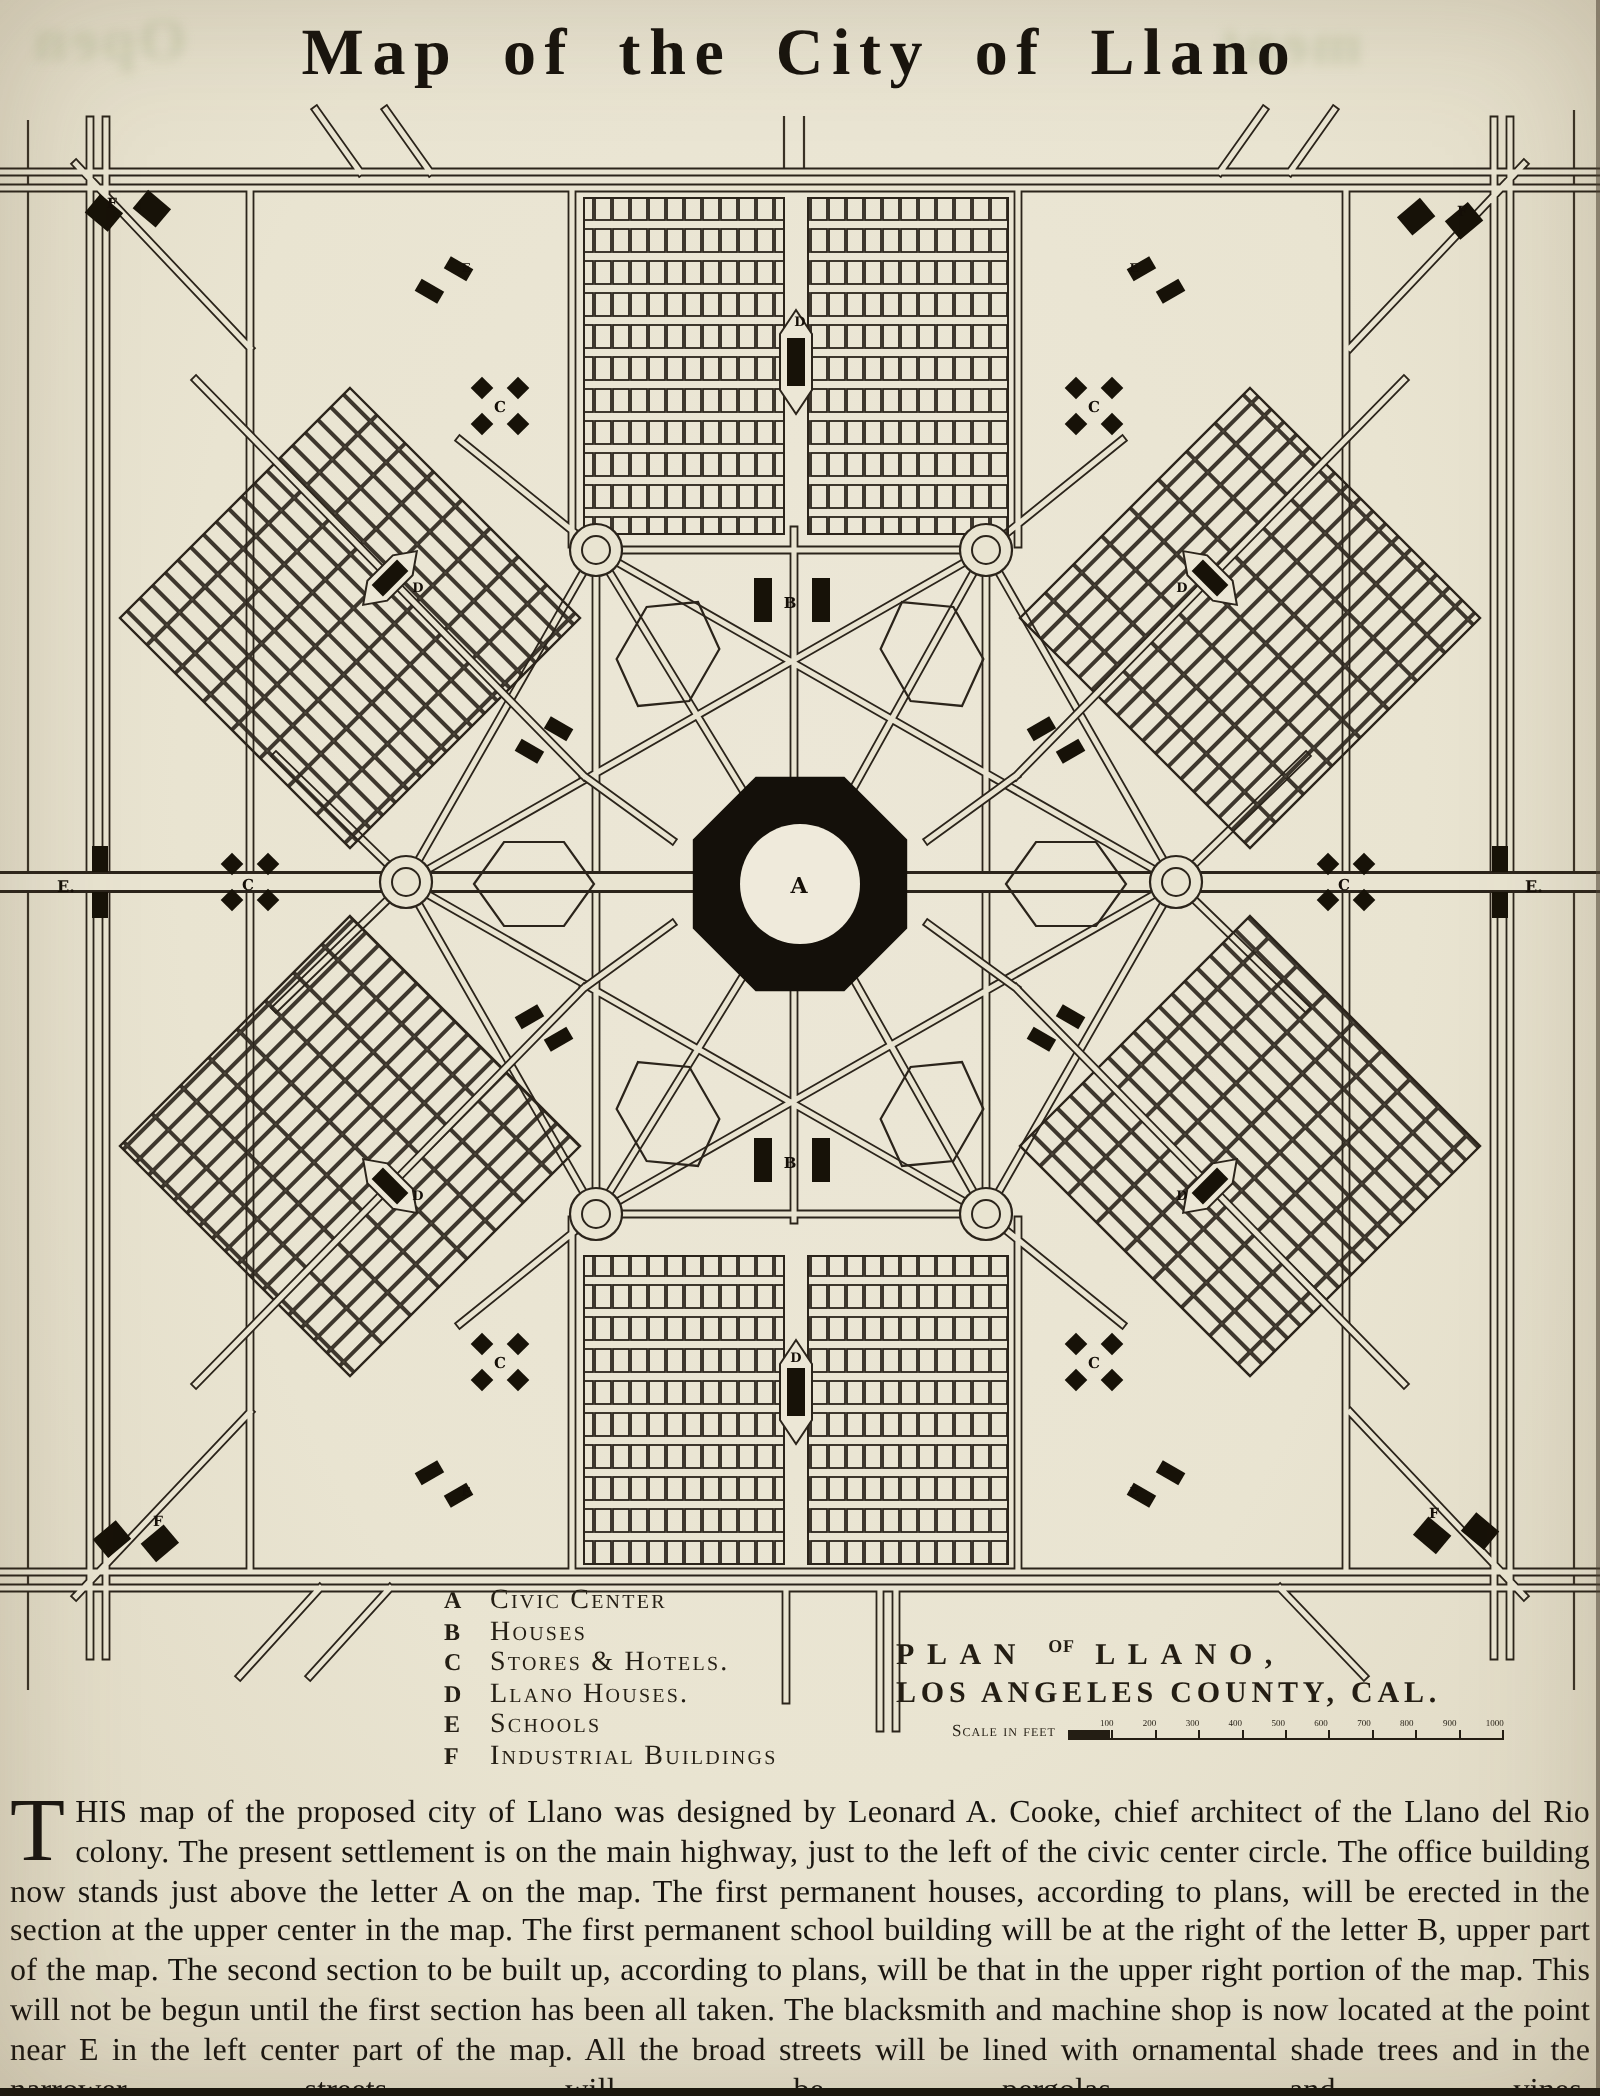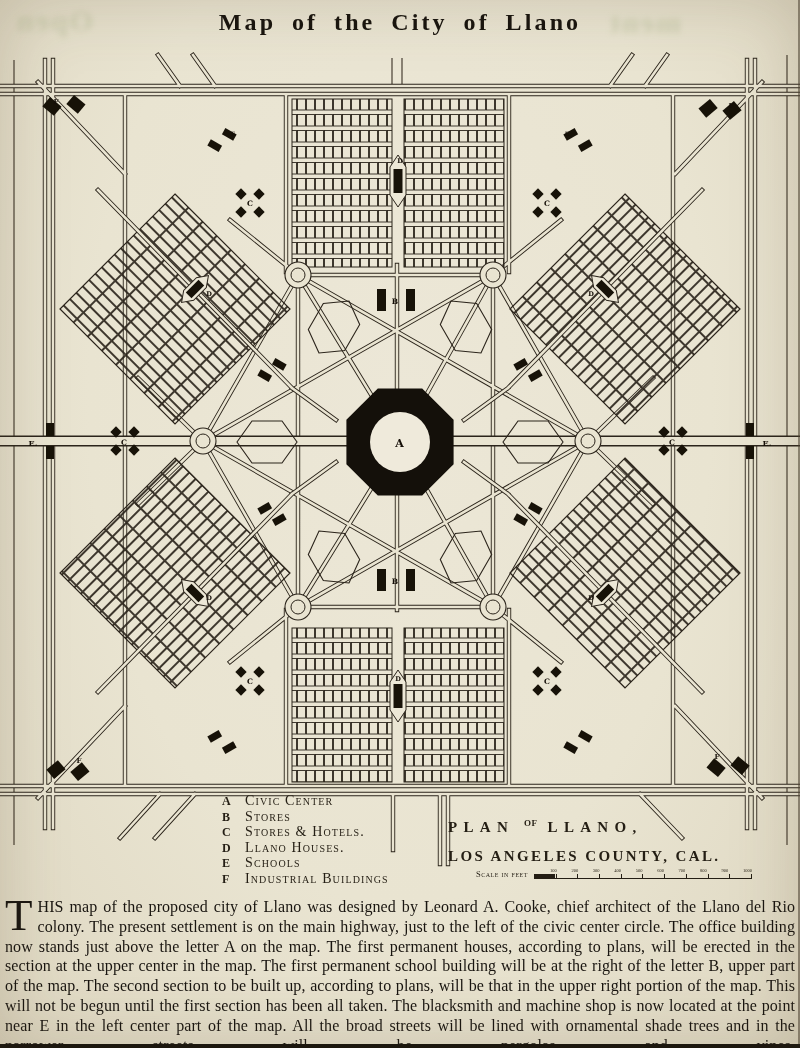--- a/index.html
+++ b/index.html
@@ -4,36 +4,36 @@
 <style>
   html,body{margin:0;padding:0}
   body{
     width:800px;height:1048px;position:relative;overflow:hidden;
     background:radial-gradient(ellipse at 50% 38%, #ece7d7 0%, #e9e4d1 55%, #ded7c1 100%);
     font-family:"Liberation Serif", serif;
   }
   .ghost{position:absolute;transform:scaleX(-1);filter:blur(3px);opacity:.38;
     color:#a9b489;font-size:30px;font-weight:700;letter-spacing:2px;pointer-events:none}
   .page-title{position:absolute;top:9px;left:0;width:100%;text-align:center;
-    font-size:24px;font-weight:700;letter-spacing:.13em;word-spacing:.28em;color:#17130d}
+    font-size:33px;font-weight:700;letter-spacing:.13em;word-spacing:.28em;color:#17130d}
   svg.map{position:absolute;top:0;left:0}
   .stD{stroke:#2b241b;stroke-width:4.4;fill:none;stroke-linecap:square}
   .stP{stroke:#e9e4d1;stroke-width:2.6;fill:none;stroke-linecap:square}
   .hwD{stroke:#2b241b;stroke-width:11;fill:none}
   .hwP{stroke:#e9e4d1;stroke-width:8;fill:none}
   .thin{stroke:#3a3226;stroke-width:1.1;fill:none}
   .lt{font-family:"DejaVu Serif", serif;font-weight:700;fill:#150f08;text-anchor:middle}
   .legend{position:absolute;left:222px;top:793px;color:#241e14}
   .legend-row{display:flex;height:15.6px;align-items:baseline}
   .lk{width:23px;font-size:12px;font-weight:700}
   .ll{font-variant:small-caps;font-size:14px;letter-spacing:.08em;font-weight:400}
   .plan{position:absolute;left:448px;top:818px;width:332px;text-align:left;color:#241e14}
   .plan-l1{font-size:15px;letter-spacing:.42em;font-weight:700}
   .plan-of{font-size:9px;vertical-align:6px;letter-spacing:.05em}
-  .plan-l2{font-size:15px;letter-spacing:.16em;font-weight:700;margin-top:12px}
+  .plan-l2{font-size:15px;letter-spacing:.16em;font-weight:700;margin-top:2px}
   .scale-row{display:flex;align-items:flex-end;justify-content:center;gap:6px;margin-top:3px}
   .scale-label{font-variant:small-caps;font-size:8.5px;letter-spacing:.06em}
   .scale-bar{width:218px}
   .scale-nums{display:flex;justify-content:space-between;font-size:4.5px;color:#241e14;
     padding:0 0 1px 16px}
   .scale-line{height:4px;border-bottom:1.3px solid #241e14;position:relative;
     background:repeating-linear-gradient(90deg,#241e14 0,#241e14 1px,transparent 1px,transparent 21.7px)}
   .scale-line::before{content:"";position:absolute;left:0;top:0;width:21px;height:4px;background:#241e14}
   .caption{position:absolute;left:5px;top:881px;width:790px;font-size:16px;line-height:19.8px;
     text-align:justify;text-align-last:justify;color:#191510;letter-spacing:.005em}
@@ -232,21 +232,21 @@
   <text class="lt" x="717" y="759" font-size="7">F</text>
 </svg>
 
 <div class="legend">
   <div class="legend-row">
     <span class="lk">A</span>
     <span class="ll">Civic Center</span>
   </div>
   <div class="legend-row">
     <span class="lk">B</span>
-    <span class="ll">Stores</span>
+    <span class="ll">Houses</span>
   </div>
   <div class="legend-row">
     <span class="lk">C</span>
     <span class="ll">Stores &amp; Hotels.</span>
   </div>
   <div class="legend-row">
     <span class="lk">D</span>
     <span class="ll">Llano Houses.</span>
   </div>
   <div class="legend-row">

